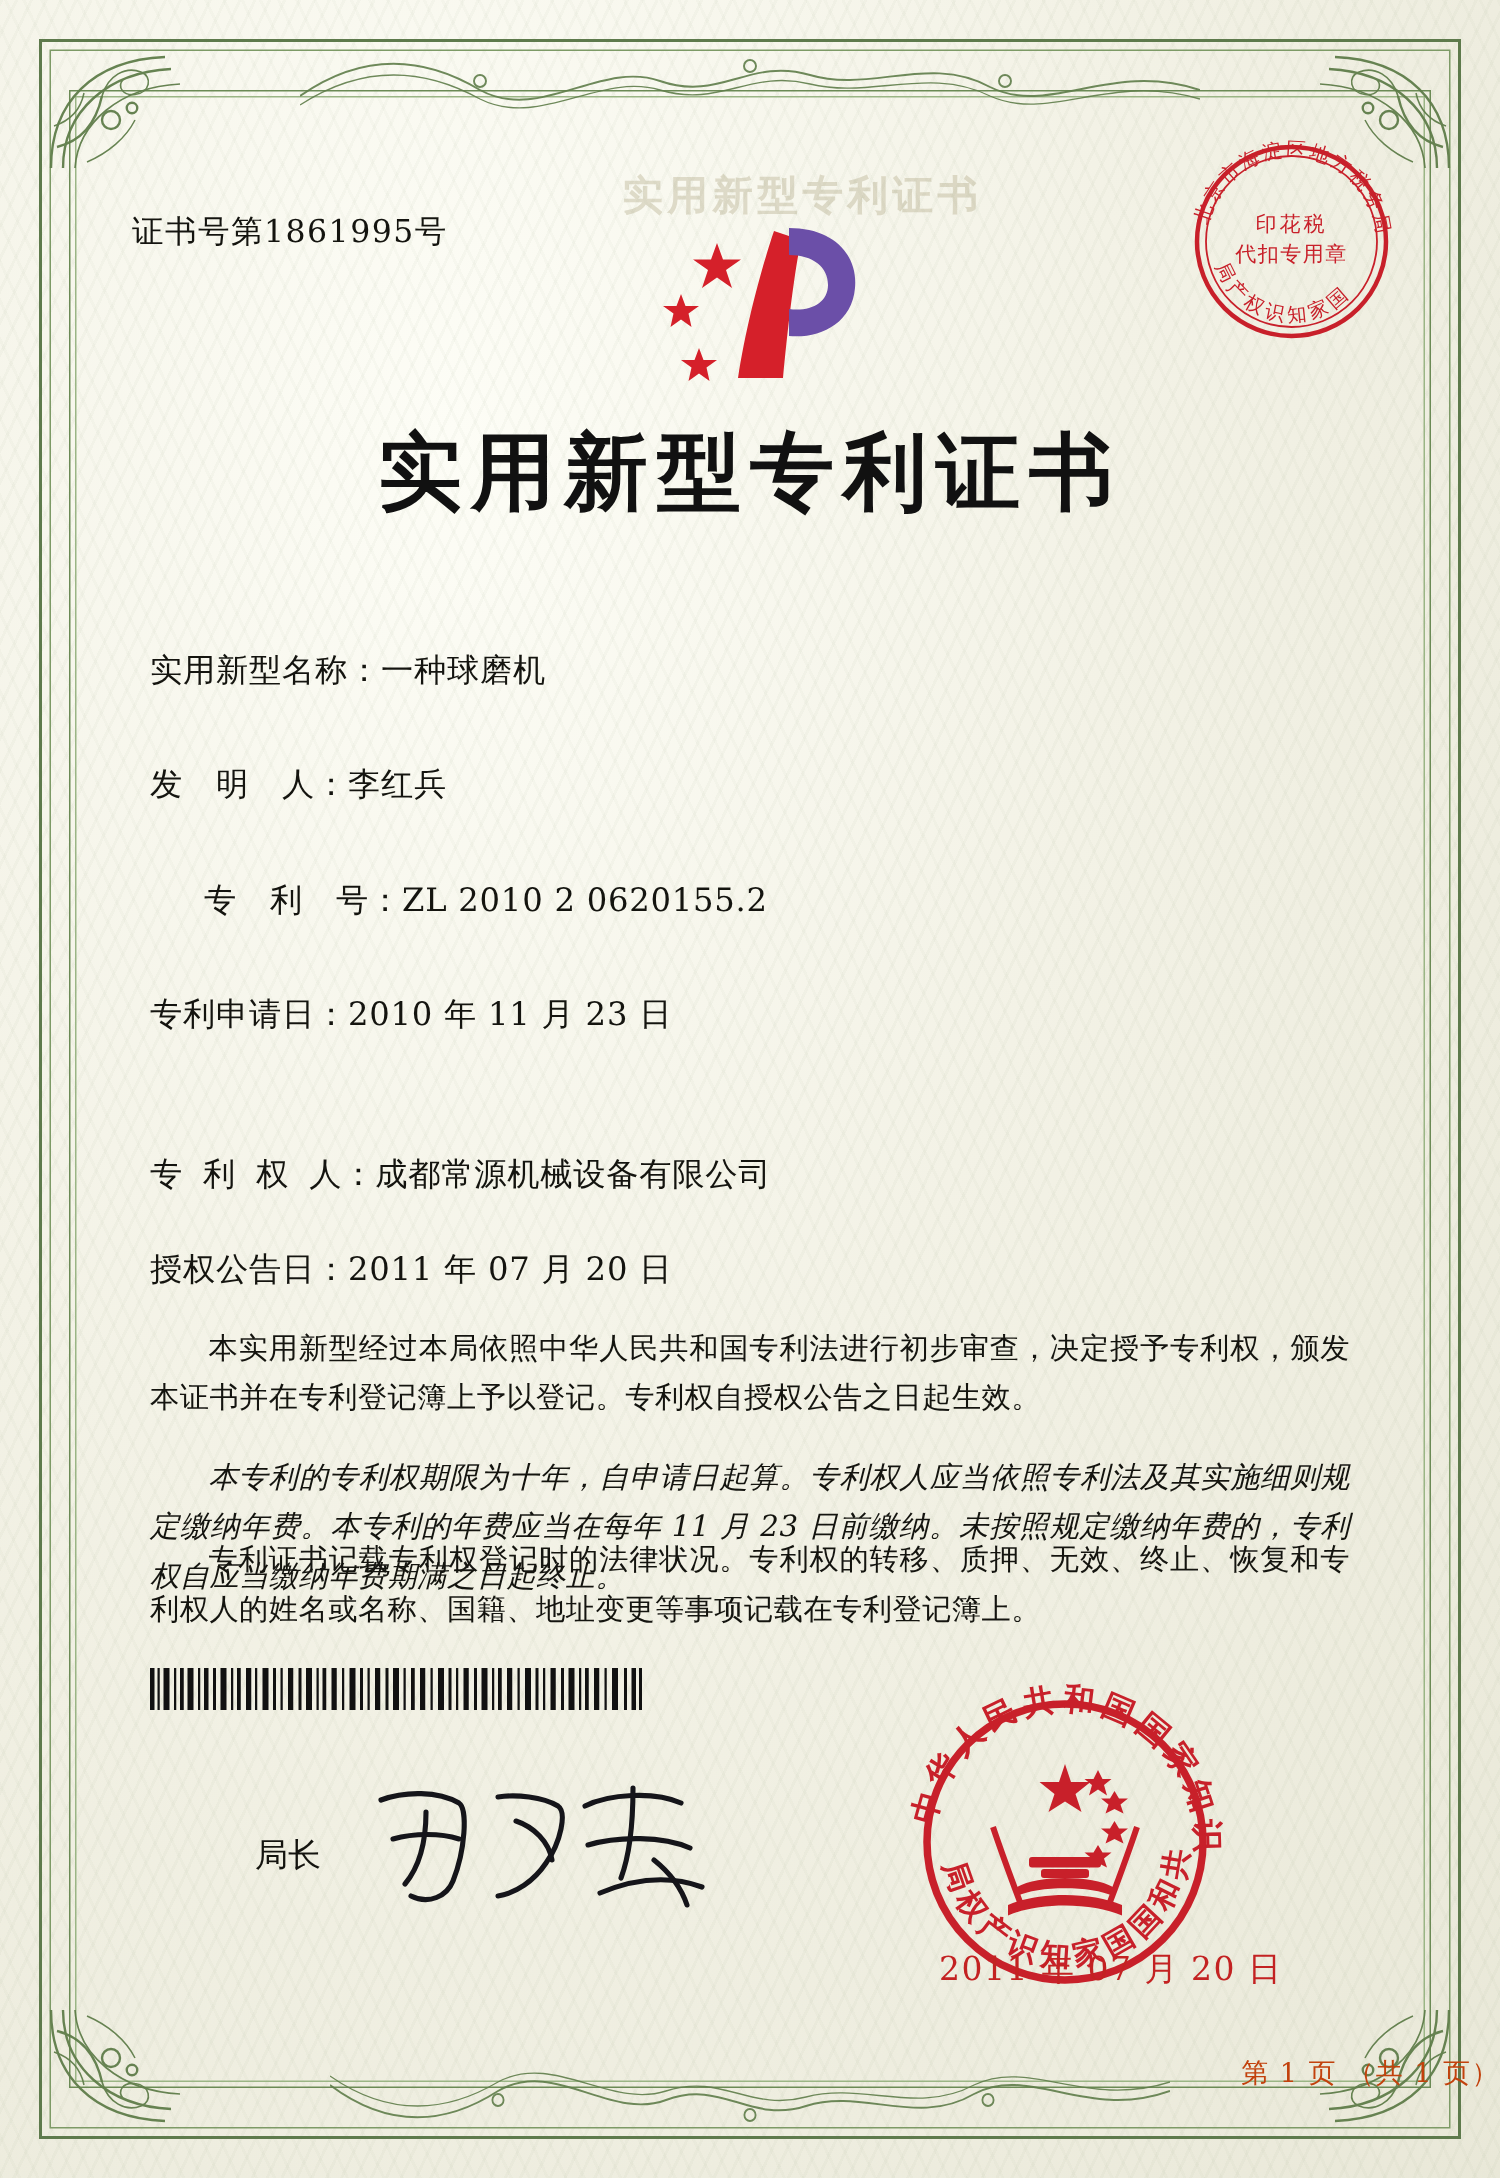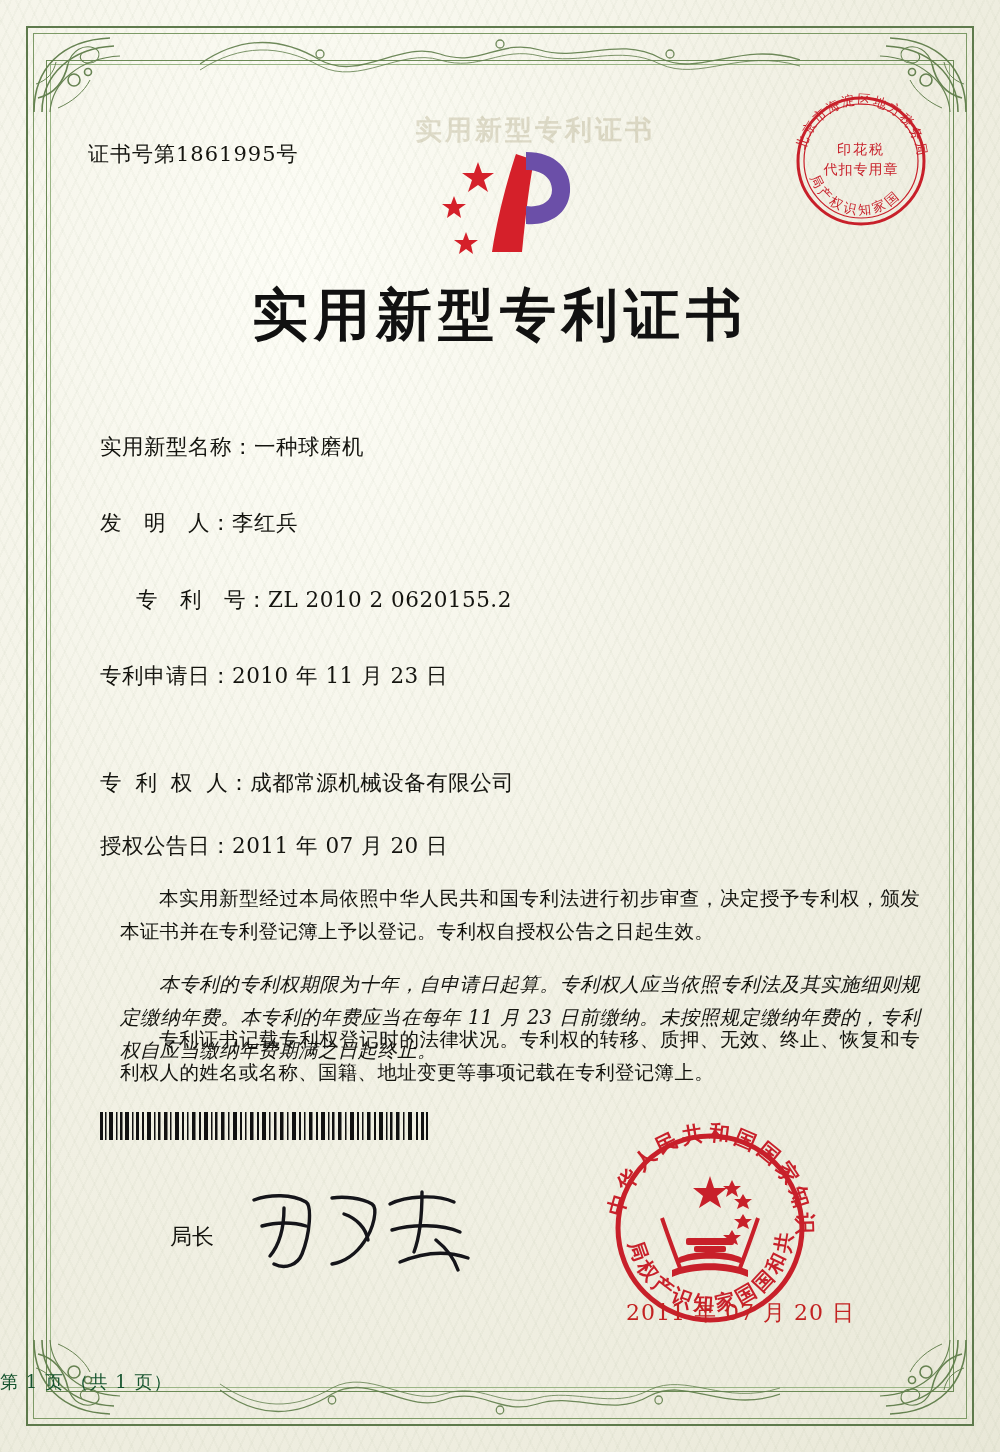--- a/index.html
+++ b/index.html
@@ -97,21 +97,21 @@
   .f1{top:432px;}
   .f2{top:508px;}
   .f3{top:585px;margin-left:36px;}
   .f4{top:661px;}
   .f5{top:768px;font-family:Liberation Mono, monospace;}
   .f6{top:815px;margin-top:16px;}
 
   .para{
     position:absolute;left:100px;width:800px;
     font-size:19.5px;line-height:33px;color:#14140f;
-    text-align:justify;text-indent:2em;letter-spacing:.3px;margin-left:20px;
+    text-align:justify;text-indent:2em;letter-spacing:.3px;
   }
   .p1{top:862px;}
   .p2{top:948px;font-style:italic;}
   .p3{top:1003px;}
 
   
   .barcode{position:absolute;left:100px;top:1112px;width:330px;height:28px;}
 
   .sign-label{
     position:absolute;left:170px;top:1222px;font-size:22px;color:#14140f;
@@ -122,22 +122,22 @@
 
   .gov-seal{position:absolute;left:600px;top:1118px;width:220px;height:220px;}
 
   .seal-date{
     position:absolute;left:626px;top:1298px;
     font-size:22px;color:#c32222;letter-spacing:1px;
     font-family:"DejaVu Serif","Liberation Serif",serif;
   }
 
   .page-no{
-    position:absolute;left:0;right:0;top:1370px;text-align:left;
-    font-size:18px;color:#14532d;letter-spacing:1px;
+    position:absolute;left:0;right:0;top:1370px;text-align:right;
+    font-size:18px;color:#c2410c;letter-spacing:1px;
   }
 </style>
 </head>
 <body>
 
 <div id="paper"></div>
 
 <div class="frame-outer"></div>
 <div class="frame-mid"></div>
 <div class="frame-inner"></div>

